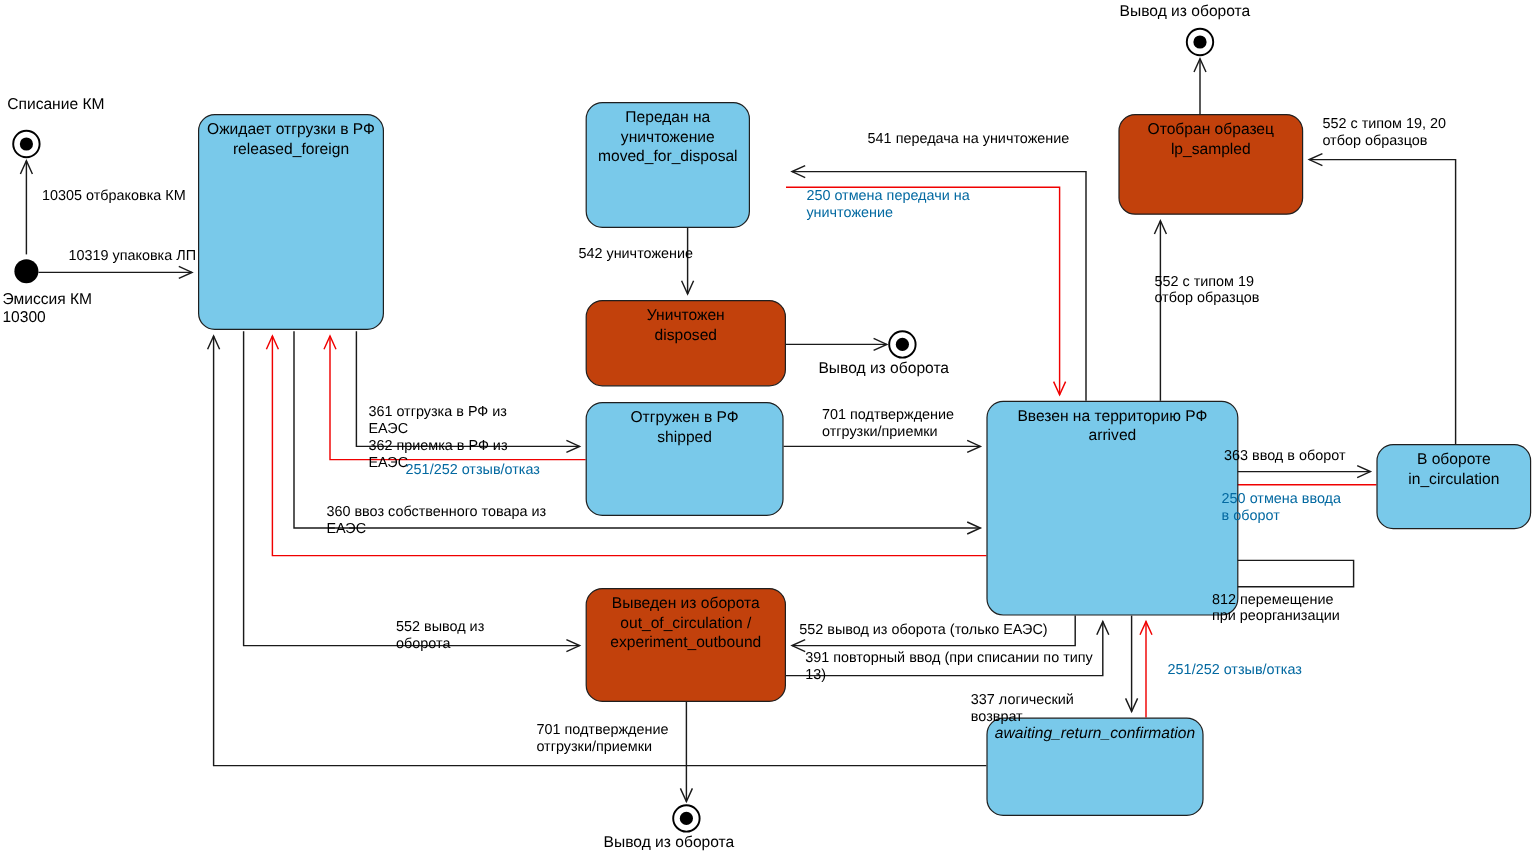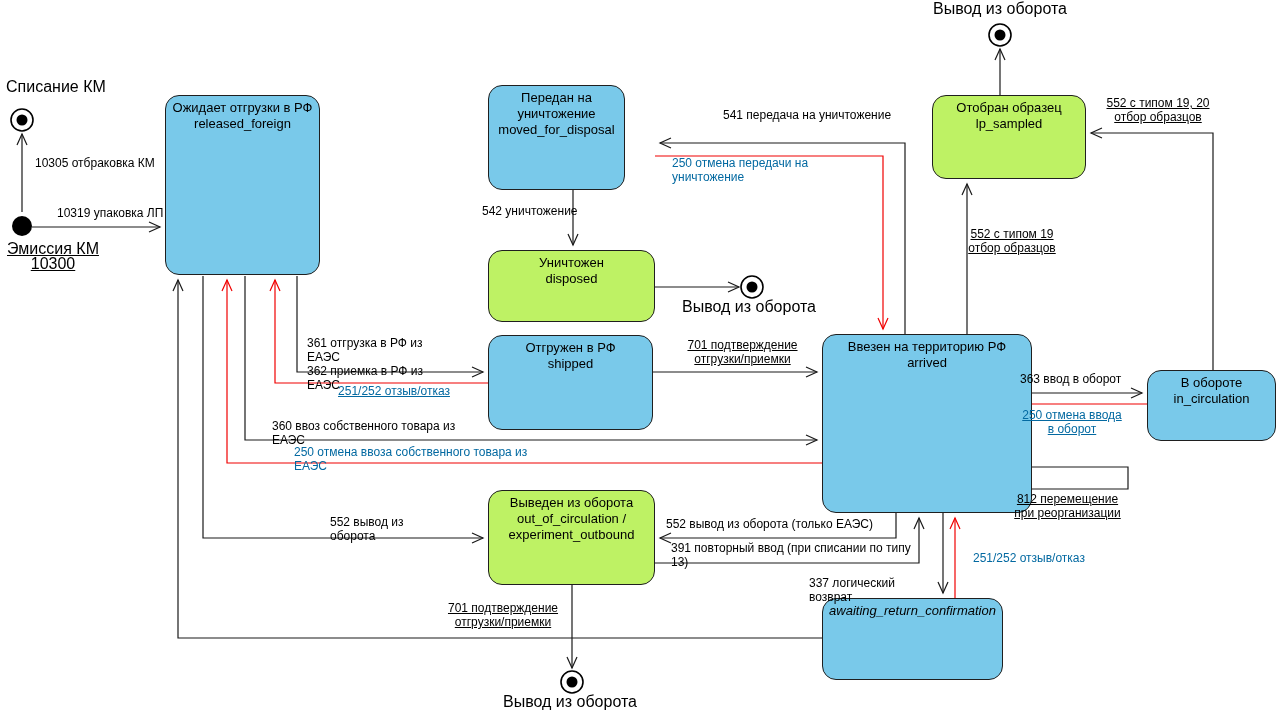--- a/index.html
+++ b/index.html
@@ -9,28 +9,28 @@
   .edge-b{stroke:#1a1a1a;stroke-width:1.2;fill:none;}
   .edge-r{stroke:#f00000;stroke-width:1.2;fill:none;}
   .mk-b{stroke:#1a1a1a;stroke-width:1.2;fill:none;}
   .mk-r{stroke:#f00000;stroke-width:1.2;fill:none;}
   .fs-outer{fill:#fff;stroke:#000;stroke-width:1.6;}
   .fs-inner{fill:#000;}
   .is-dot{fill:#000;}
   .state{position:absolute;z-index:2;border:1.5px solid #1f1f1f;border-radius:14px;
          box-sizing:border-box;padding-top:4px;text-align:center;font-size:13px;line-height:16px;}
   .state.blue{background:#79c9ea;}
-  .state.green{background:#bef264;}
+  .state.green{background:#c2410c;}
   .scode{font-size:13px;}
   .code-break{word-break:break-all;font-style:italic;}
   .elabel{position:absolute;z-index:3;font-size:12px;line-height:14px;white-space:pre-line;
           pointer-events:none;}
   .elabel.red{color:#0369a1;}
-  .elabel.big{font-size:16px;}
-  .ctr{text-align:center;text-decoration:underline;}
+  .elabel.big{font-size:13px;}
+  .ctr{text-align:left;}
 </style>
 </head>
 <body>
 
 <div id="canvas">
 
   <svg class="wires" width="1282" height="715" viewBox="0 0 1282 715">
     <defs>
       <marker id="ab" markerWidth="14" markerHeight="13" refX="12" refY="6" orient="auto" markerUnits="userSpaceOnUse">
         <path d="M1,1 L12,6 L1,11" class="mk-b"></path>
@@ -137,21 +137,20 @@
   <div class="elabel big" style="left:933px;top:2px;width:135px">Вывод из оборота</div>
   <div class="elabel big" style="left:682px;top:300px;width:135px">Вывод из оборота</div>
   <div class="elabel big" style="left:503px;top:695px;width:135px">Вывод из оборота</div>
 
   <div class="elabel" style="left:35px;top:156px;width:125px">10305 отбраковка КМ</div>
   <div class="elabel" style="left:57px;top:206px;width:115px">10319 упаковка ЛП</div>
   <div class="elabel" style="left:307px;top:336px;width:150px">361 отгрузка в РФ из ЕАЭС
 362 приемка в РФ из ЕАЭС</div>
   <div class="elabel red ctr" style="left:338px;top:384px;width:112px">251/252 отзыв/отказ</div>
   <div class="elabel" style="left:272px;top:419px;width:210px">360 ввоз собственного товара из ЕАЭС</div>
-  <div class="elabel red" style="left:294px;top:445px;width:250px">250 отмена ввоза собственного товара из ЕАЭС</div>
   <div class="elabel ctr" style="left:685px;top:338px;width:115px">701 подтверждение
 отгрузки/приемки</div>
   <div class="elabel" style="left:723px;top:108px;width:175px">541 передача на уничтожение</div>
   <div class="elabel red" style="left:672px;top:156px;width:205px">250 отмена передачи на уничтожение</div>
   <div class="elabel" style="left:482px;top:204px;width:100px">542 уничтожение</div>
   <div class="elabel ctr" style="left:962px;top:227px;width:100px">552 с типом 19
 отбор образцов</div>
   <div class="elabel ctr" style="left:1102px;top:96px;width:112px">552 с типом 19, 20
 отбор образцов</div>
   <div class="elabel" style="left:1020px;top:372px;width:112px">363 ввод в оборот</div>

